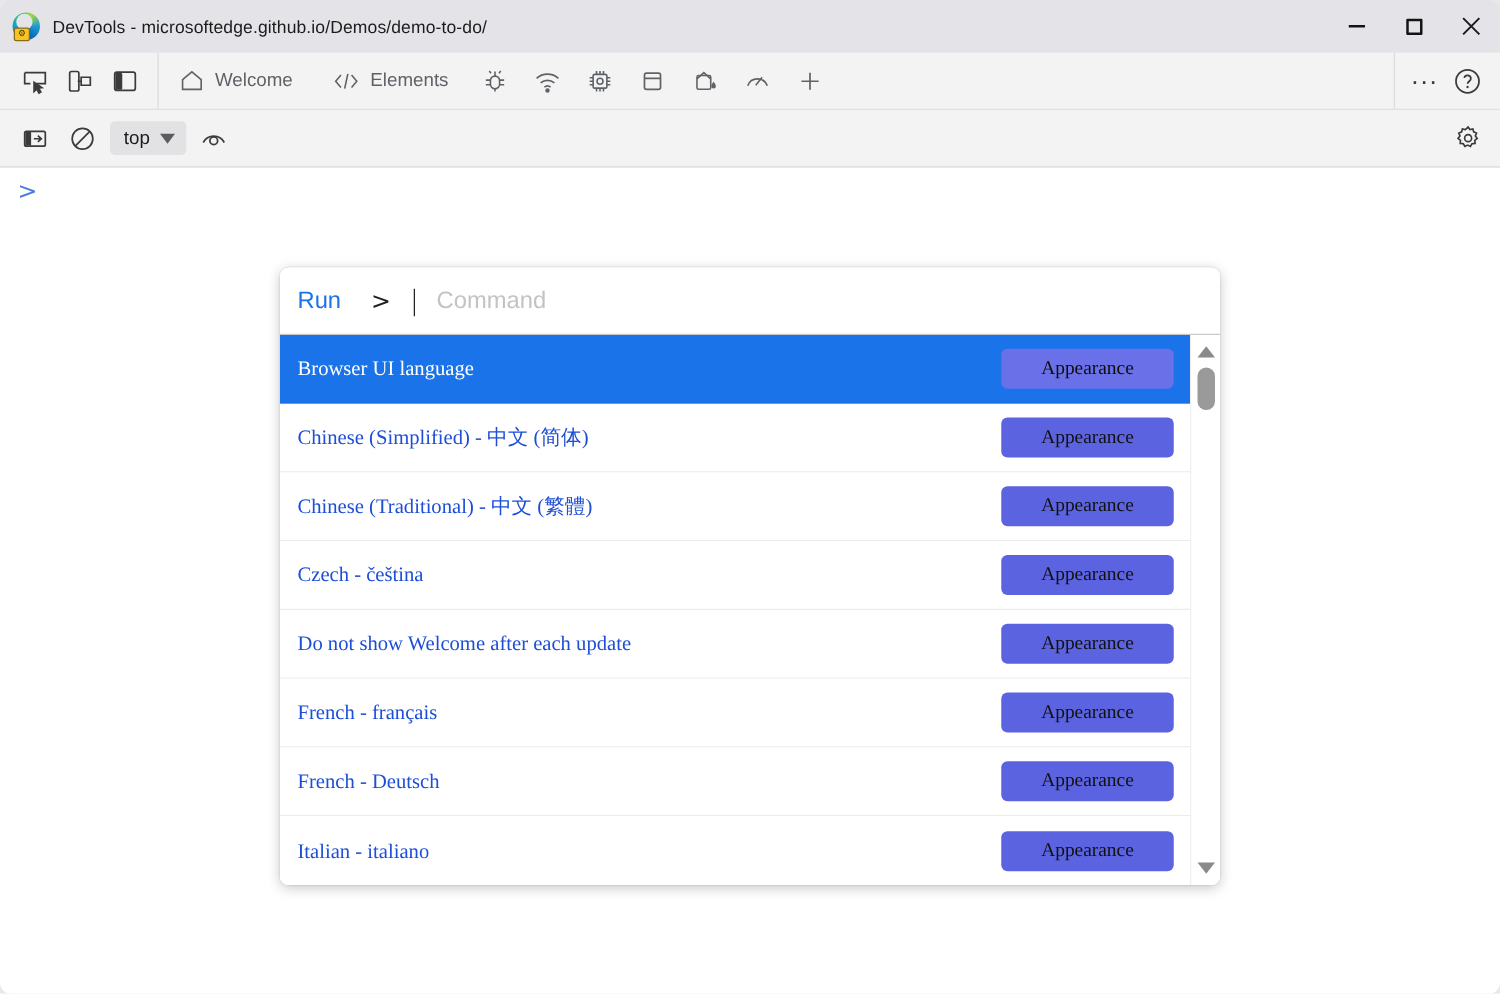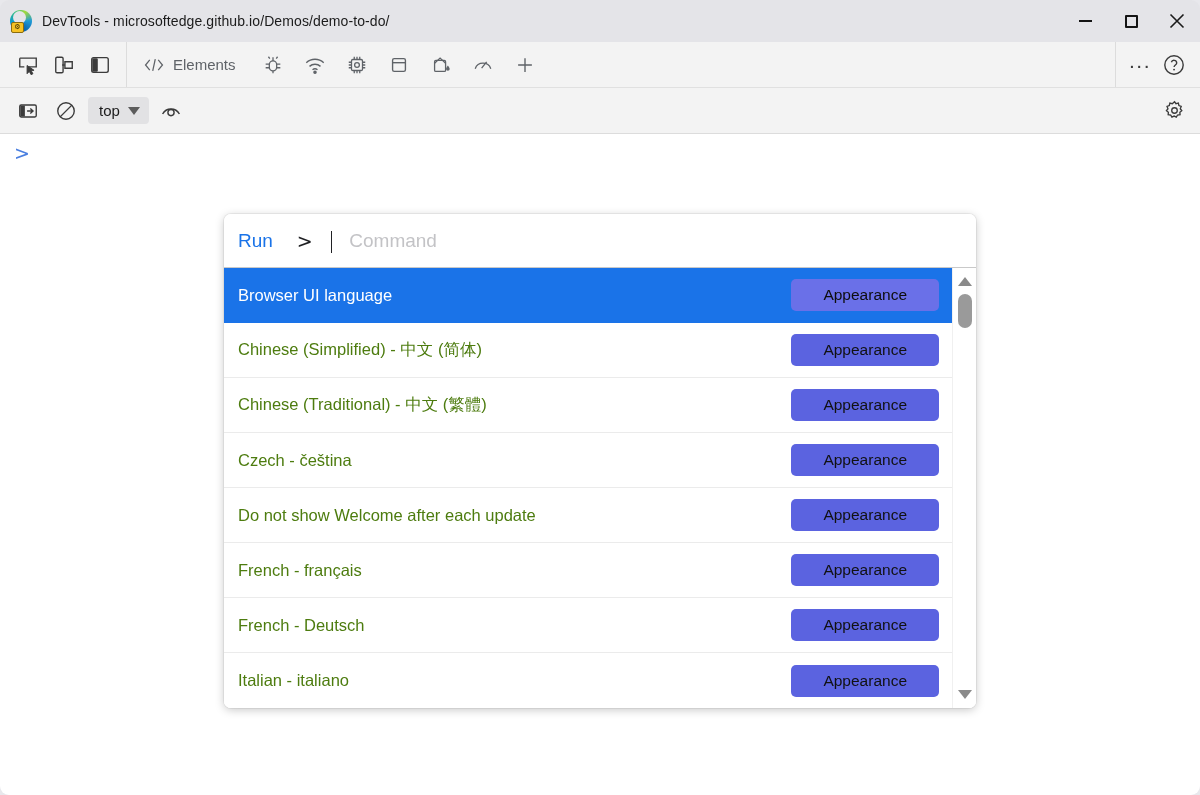--- a/index.html
+++ b/index.html
@@ -284,26 +284,27 @@
     min-width: 0;
   }
   .palette-row {
     height: 55px;
     display: flex;
     align-items: center;
     justify-content: space-between;
     padding: 0 13px 0 14px;
     border-bottom: 1px solid #ebebeb;
     background: #ffffff;
+    font-family: Liberation Serif, serif;
   }
   .palette-row:last-child { border-bottom: none; }
   .palette-row.selected { background: #1a73e8; border-bottom-color: #1a73e8; }
   .row-label {
     font-size: 16.5px;
-    color: #4d7c0f;
+    color: #1d4ed8;
     white-space: nowrap;
     overflow: hidden;
     text-overflow: ellipsis;
   }
   .palette-row.selected .row-label { color: #ffffff; }
   .row-tag {
     background: #5b63e0;
     color: #111111;
     font-size: 15.5px;
     padding: 7px 32px;
@@ -401,20 +402,28 @@
       <div class="icon-btn">
         <svg width="22" height="22" viewBox="0 0 24 24" fill="none" stroke="currentColor" stroke-width="1.5">
           <rect x="3" y="4" width="18" height="16" rx="2"></rect>
           <rect x="3.6" y="4.6" width="6" height="14.8" rx="1.4" fill="currentColor" stroke="none"></rect>
         </svg>
       </div>
     </div>
 
     <div class="tabs">
 
+      <div class="tab">
+        <span class="tab-ico">
+          <svg width="21" height="21" viewBox="0 0 24 24" fill="none" stroke="currentColor" stroke-width="1.5">
+            <path d="M3.5 11 L12 4 L20.5 11 V20 H3.5 Z"></path>
+          </svg>
+        </span>
+        <span>Welcome</span>
+      </div>
 
       <div class="tab">
         <span class="tab-ico">
           <svg width="22" height="20" viewBox="0 0 26 22" fill="none" stroke="currentColor" stroke-width="1.5">
             <path d="M8 5 L3 11 L8 17"></path>
               <path d="M18 5 L23 11 L18 17"></path>
               <path d="M14.5 4 L11.5 18"></path>
           </svg>
         </span>
         <span>Elements</span>

